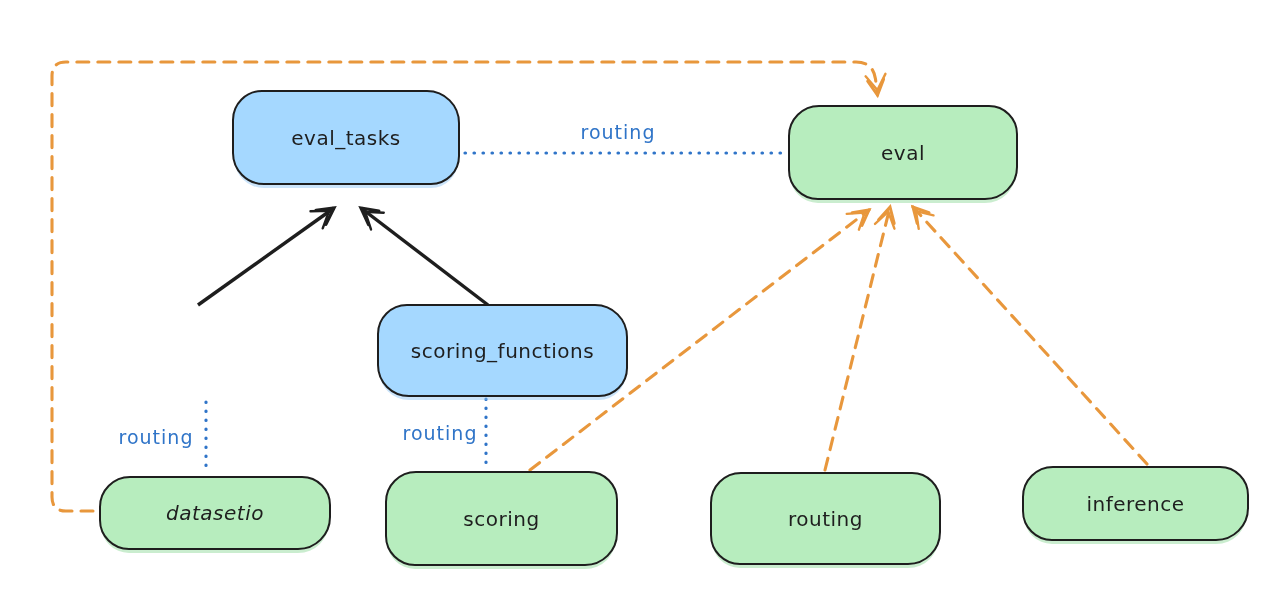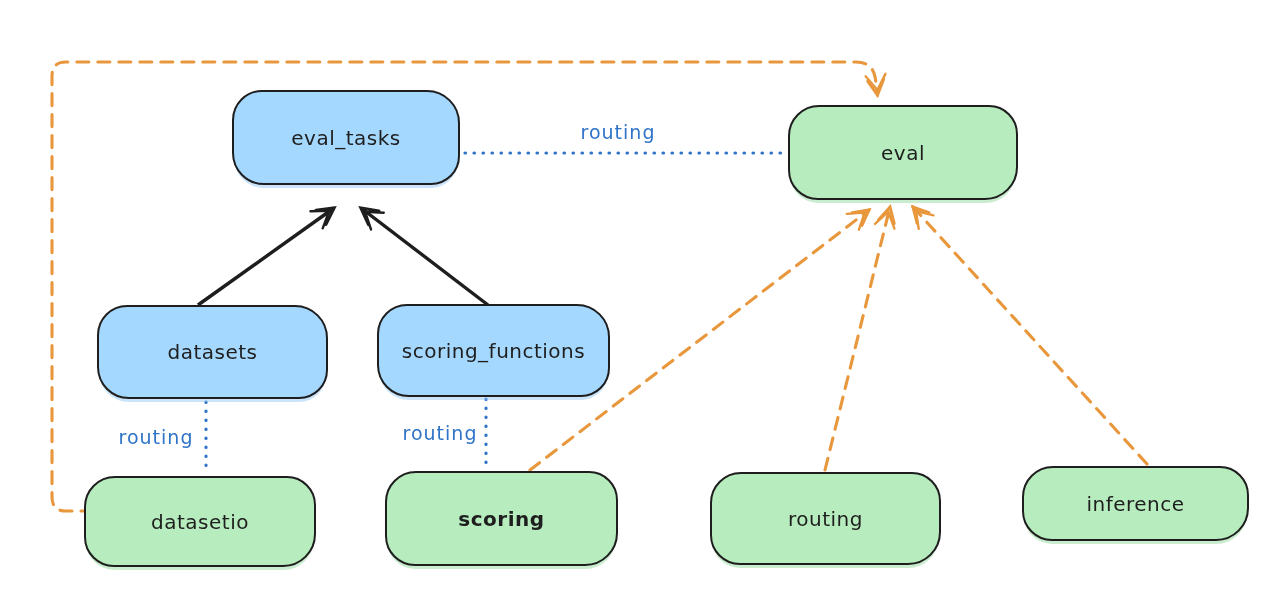--- a/index.html
+++ b/index.html
@@ -38,23 +38,23 @@
     box-shadow: 0 5px 0 -2px rgba(140, 195, 245, 0.45);
   }
   .node.green {
     background: var(--green-fill, #b7edbe);
     border-radius: 31px 29px 33px 30px;
     box-shadow: 0 5px 0 -2px rgba(150, 220, 160, 0.5);
   }
   #n-eval_tasks        { left: 232px;  top: 90px; width: 228px; height: 95px; }
   #n-eval              { left: 788px;  top: 105px; width: 230px; height: 95px; }
   #n-datasets          { left: 97px;   top: 305px; width: 231px; height: 94px; }
-  #n-scoring_functions { left: 377px;  top: 304px; width: 233px; height: 93px; }
-  #n-datasetio         { left: 84px;   top: 476px; width: 232px; height: 91px; }
-  #n-scoring           { left: 385px;  top: 471px; width: 233px; height: 95px; font-weight: bold; }
+  #n-scoring_functions { left: 377px;  top: 304px; width: 251px; height: 93px; }
+  #n-datasetio         { left: 99px;   top: 476px; width: 232px; height: 74px; font-style: italic; }
+  #n-scoring           { left: 385px;  top: 471px; width: 233px; height: 95px; }
   #n-agents            { left: 710px;  top: 472px; width: 231px; height: 93px; }
   #n-inference         { left: 1022px; top: 466px; width: 227px; height: 75px; }
 
   .edge-label {
     position: absolute;
     transform: translate(-50%, -50%);
     font-size: 19px;
     font-weight: 400;
     color: var(--blue-edge, #2f74c8);
     letter-spacing: 1px;
@@ -93,23 +93,20 @@
     <path d="M 825 470 L 890 207" fill="none" style="stroke: var(--orange-edge, #e8973c);" stroke-width="3.1" stroke-dasharray="12 9" stroke-linecap="round" marker-end="url(#arrow-orange)"></path>
     <path d="M 1147 464 L 913 207" fill="none" style="stroke: var(--orange-edge, #e8973c);" stroke-width="3.1" stroke-dasharray="12 9" stroke-linecap="round" marker-end="url(#arrow-orange)"></path>
   </svg>
 
   <div class="node blue" id="n-eval_tasks">
     <span>eval_tasks</span>
   </div>
   <div class="node green" id="n-eval">
     <span>eval</span>
   </div>
-  <div class="node blue" id="n-datasets">
-    <span>datasets</span>
-  </div>
   <div class="node blue" id="n-scoring_functions">
     <span>scoring_functions</span>
   </div>
   <div class="node green" id="n-datasetio">
     <span>datasetio</span>
   </div>
   <div class="node green" id="n-scoring">
     <span>scoring</span>
   </div>
   <div class="node green" id="n-agents">

